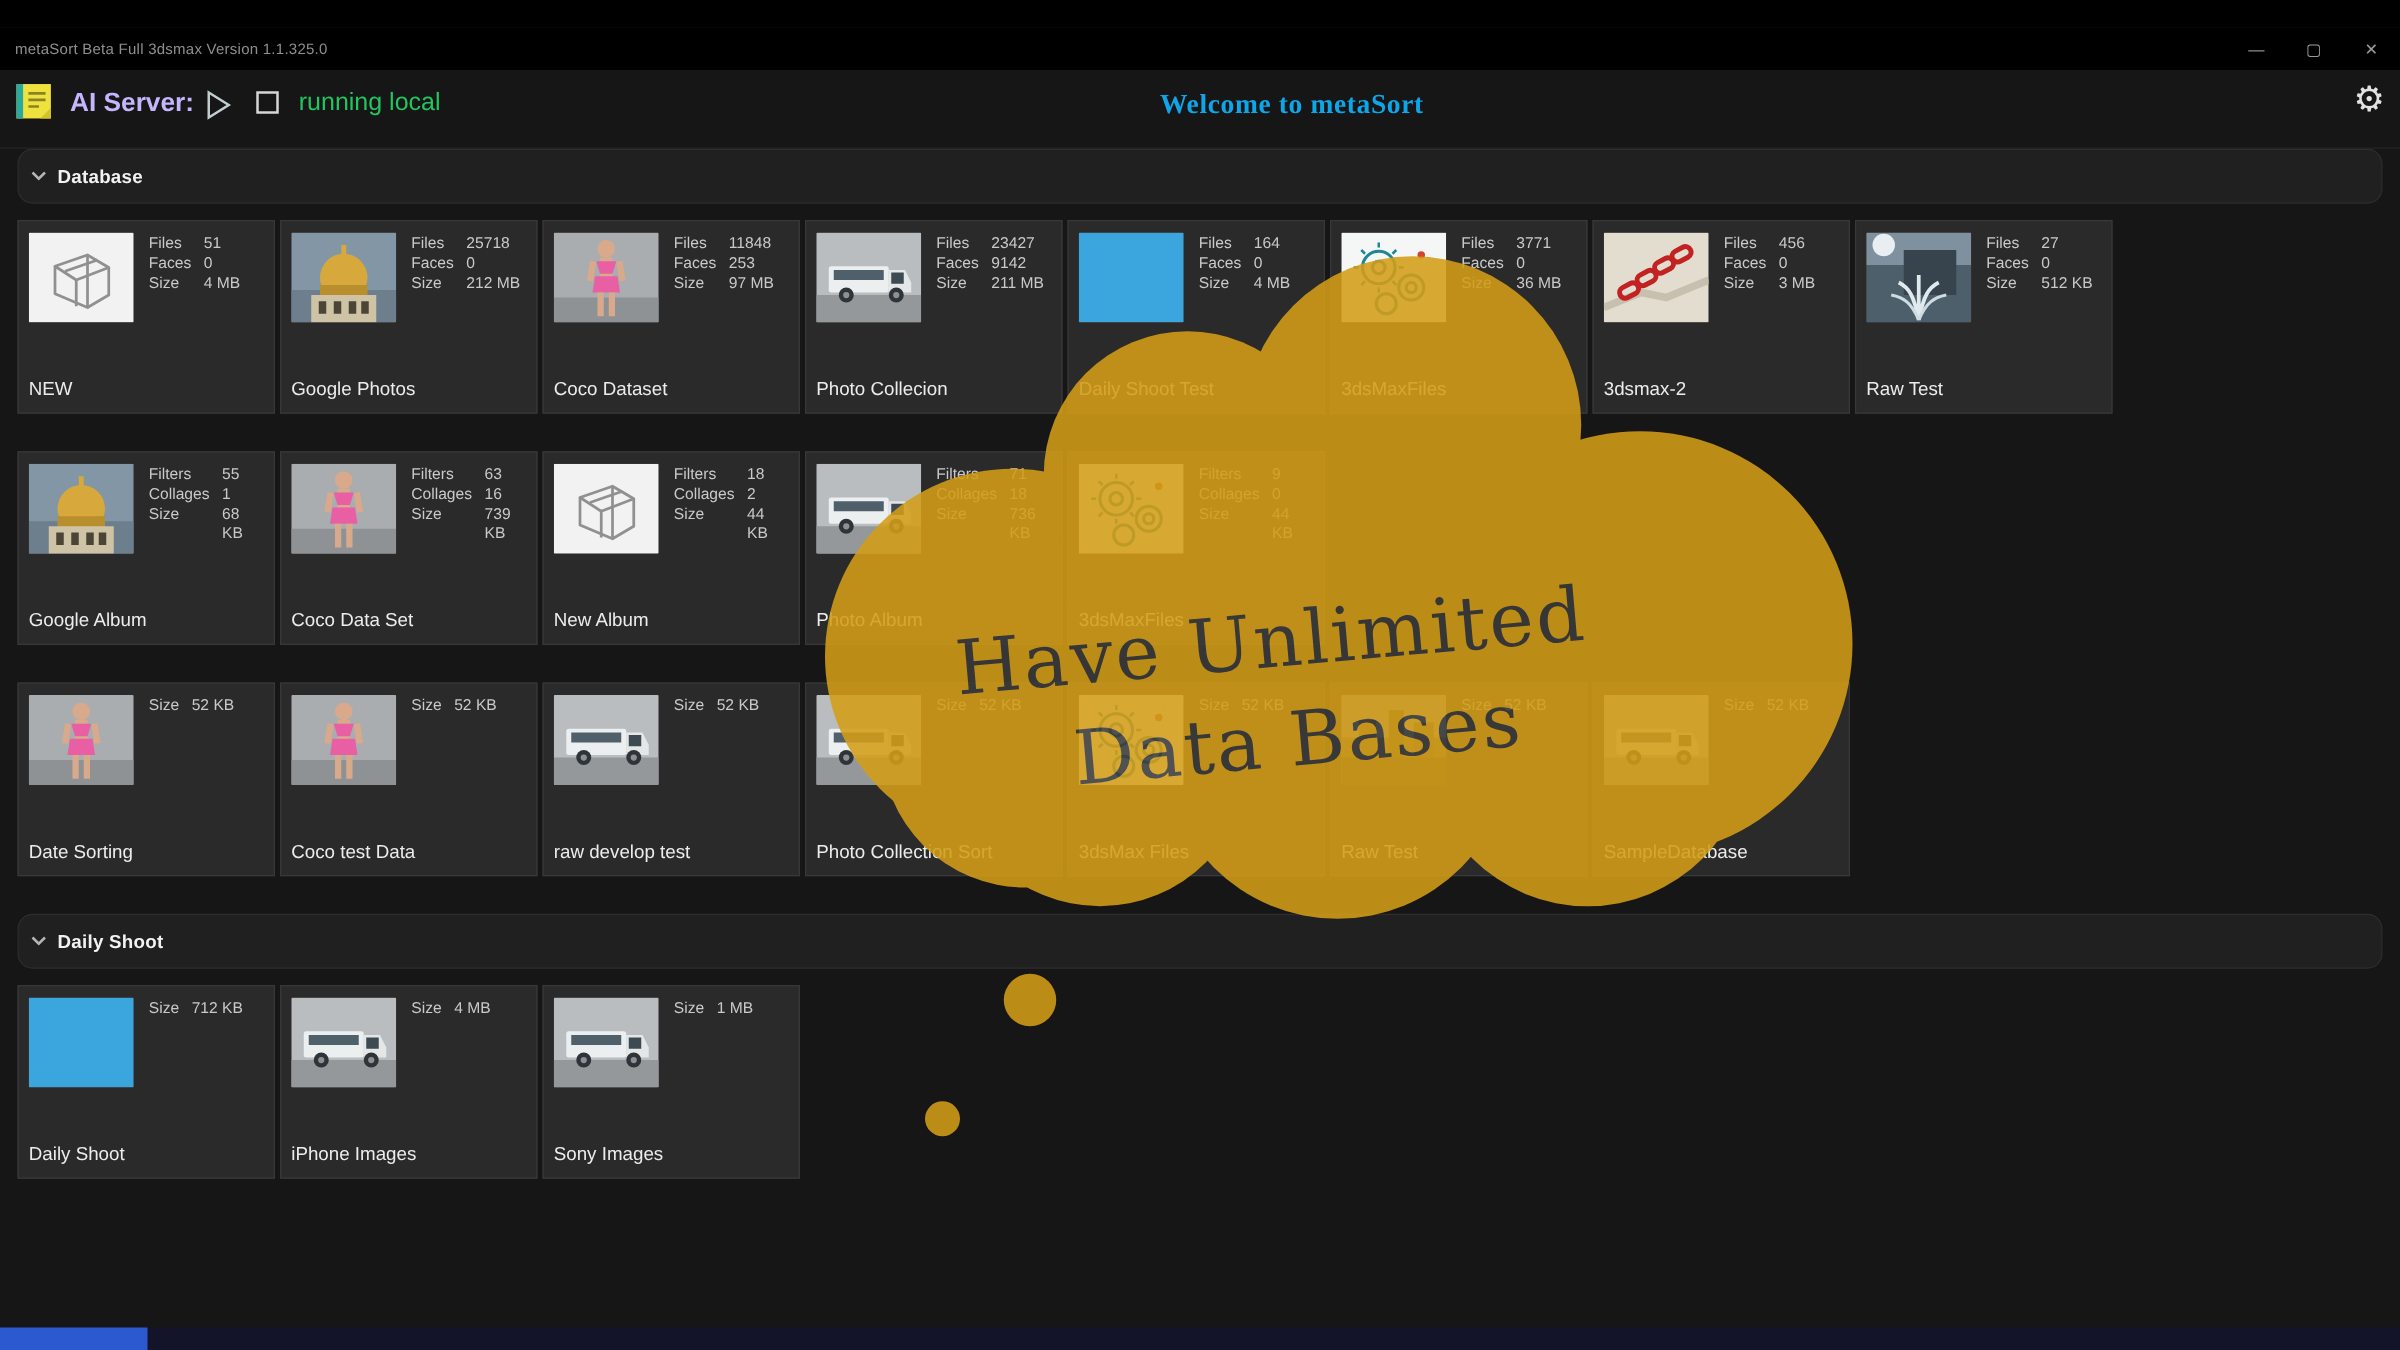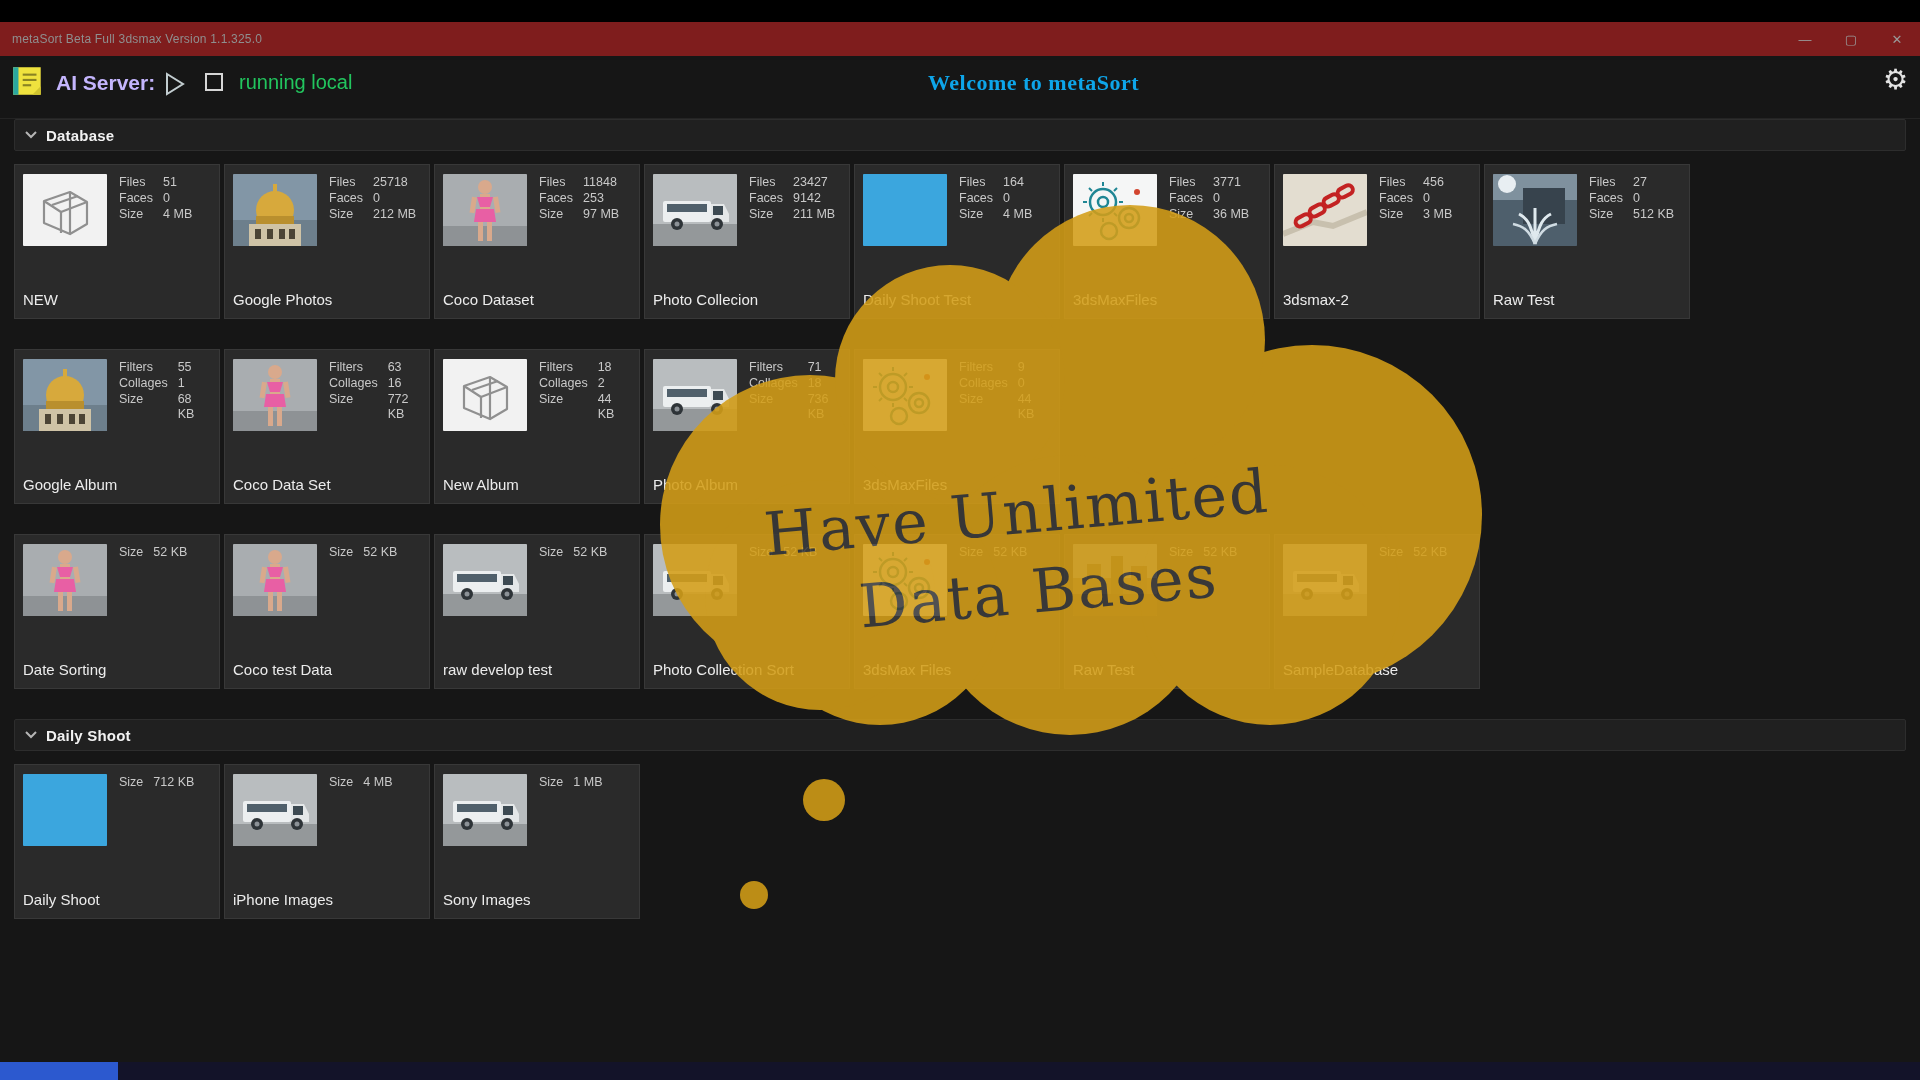--- a/index.html
+++ b/index.html
@@ -2,37 +2,37 @@
 <html><head>
 <meta charset="utf-8">
 <style>
   *{margin:0;padding:0;box-sizing:border-box}
   html,body{width:1920px;height:1080px;overflow:hidden;background:#000}
   body{font-family:"Liberation Sans",sans-serif;position:relative}
   #app{position:absolute;top:0;left:0;width:1920px;height:1080px;background:#161616;color:#ddd;overflow:hidden}
 
   .topstrip{position:absolute;top:0;left:0;right:0;height:22px;background:#000}
 
-  .titlebar{position:absolute;top:22px;left:0;right:0;height:34px;background:#7f1d1d;display:flex;align-items:center}
+  .titlebar{position:absolute;top:22px;left:0;right:0;height:34px;background:#000000;display:flex;align-items:center}
   .titlebar .t{margin-left:12px;font-size:12px;color:#8f8f8f;letter-spacing:.2px}
   .winbtns{margin-left:auto;display:flex}
   .winbtn{width:46px;height:34px;display:flex;align-items:center;justify-content:center;color:#9a9a9a;font-size:13px;cursor:default}
 
   .header{position:absolute;top:56px;left:0;right:0;height:63px;background:#161616;border-bottom:1px solid #242424}
   .note-icon{position:absolute;left:10px;top:7px}
   .ai-label{position:absolute;left:56px;top:15px;font-size:21px;font-weight:700;color:#c4b5fd}
   .play{position:absolute;left:163px;top:14px}
   .chk{position:absolute;left:205px;top:17px;width:18px;height:18px;border:2px solid #d6d6d6;background:transparent}
   .status{position:absolute;left:239px;top:15px;font-size:20px;color:#22c55e}
   .welcome{position:absolute;left:928px;top:14px;font-size:22px;font-weight:700;color:#0ea5e9;font-family:"Liberation Serif",serif;letter-spacing:.5px}
   .gear{position:absolute;right:12px;top:10px;font-size:28px;color:#e2e2e2;line-height:1}
 
   .sections{position:absolute;top:119px;left:0;right:0}
   .section{margin:0 14px 30px}
-  .sec-head{height:32px;background:#202020;border:1px solid #2d2d2d;border-radius:2px;display:flex;align-items:center;padding:0 10px;margin-bottom:13px}
+  .sec-head{height:44px;background:#202020;border:1px solid #2d2d2d;border-radius:12px;display:flex;align-items:center;padding:0 10px;margin-bottom:13px}
   .chev{margin-right:9px;display:flex;align-items:center}
   .sec-title{font-size:15px;font-weight:700;color:#f2f2f2;letter-spacing:.2px}
   .row{display:flex;gap:4px}
   .card{width:206px;height:155px;background:#2a2a2a;border:1px solid #383838;display:flex;flex-direction:column;padding:9px 8px 8px;flex:0 0 auto}
   .card-top{display:flex}
   .thumb{width:84px;height:72px;flex:0 0 84px;overflow:hidden;border-radius:1px;background:#444}
   .thumb svg{display:block;width:100%;height:100%}
   .stats{margin-left:12px;margin-top:1px;display:grid;grid-template-columns:auto auto;justify-content:start;align-content:start;column-gap:10px;row-gap:1px;font-size:12.5px;color:#c9c9c9;line-height:15px}
   .cname{margin-top:auto;text-align:left;font-size:15px;color:#ececec;padding-bottom:2px;white-space:nowrap;overflow:hidden}
 
@@ -347,21 +347,21 @@
                   <rect x="35" y="48" width="5" height="19" fill="#d9a98c"></rect>
                   <rect x="44" y="48" width="5" height="19" fill="#d9a98c"></rect>
                 </svg>
               </div>
               <div class="stats">
                 <div class="sk">Filters</div>
                 <div class="sv">63</div>
                 <div class="sk">Collages</div>
                 <div class="sv">16</div>
                 <div class="sk">Size</div>
-                <div class="sv">772 KB</div>
+                <div class="sv">739 KB</div>
               </div>
             </div>
             <div class="cname">Coco Data Set</div>
           </div>
           <div class="card">
             <div class="card-top">
               <div class="thumb">
                 <svg viewBox="0 0 84 72" preserveAspectRatio="none">
                   <rect width="84" height="72" fill="#f2f2f2"></rect>
                   <g fill="none" stroke="#909090" stroke-width="2.2" stroke-linejoin="round">

